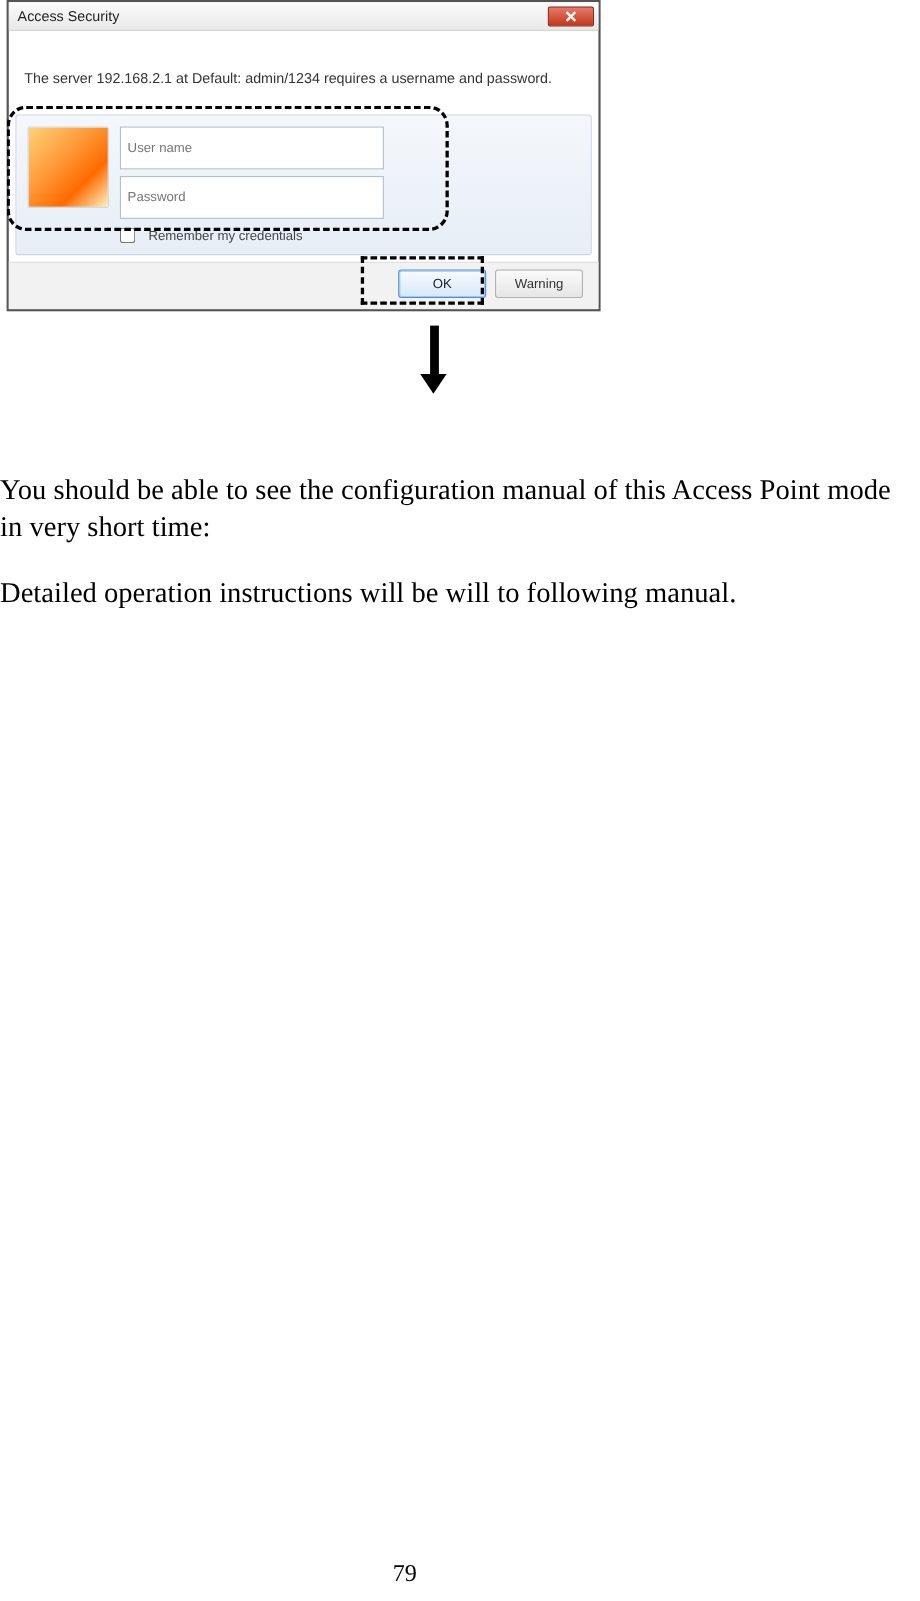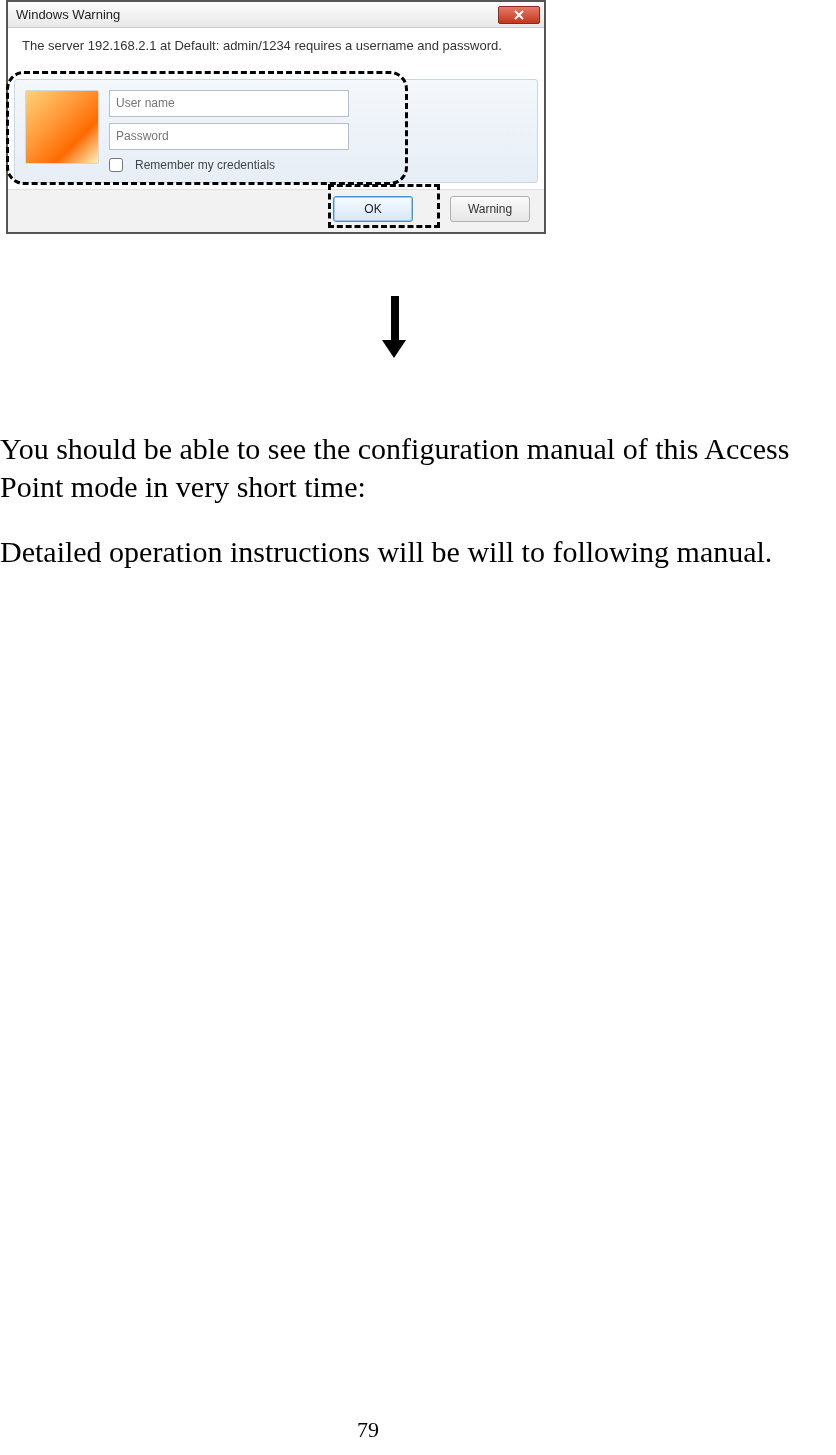--- a/index.html
+++ b/index.html
@@ -46,21 +46,21 @@
     }
     .close-btn svg { display: block; }
 
     .dialog-body {
       padding: 10px 14px 8px 14px;
       font-family: "Segoe UI", Tahoma, sans-serif;
       font-size: 13px;
       color: #333;
       line-height: 1.3;
     }
-    .dialog-body p { margin-bottom: 12px; }
+    .dialog-body p { margin-bottom: 12px; margin-top: 25px; }
 
     .cred-panel-wrap {
       position: relative;
       margin: 4px 6px 6px 6px;
     }
     .cred-panel {
       background: linear-gradient(to bottom, #f4f7fb, #e7eef6);
       border: 1px solid #c9d6e3;
       border-radius: 3px;
       padding: 10px 10px 10px 10px;
@@ -71,21 +71,21 @@
     .avatar {
       width: 74px;
       height: 74px;
       border: 1px solid #d0d8e0;
       background: linear-gradient(135deg, #ffd27a 0%, #ff9a3a 40%, #ff6a00 70%, #fff2c0 100%);
       border-radius: 2px;
     }
     .cred-fields { flex: 1; display: flex; flex-direction: column; gap: 6px; }
     .text-input {
       width: 240px;
-      height: 27px;
+      height: 39px;
       border: 1px solid #b3bfcb;
       background: #fff;
       font-family: "Segoe UI", Tahoma, sans-serif;
       font-size: 12px;
       color: #777;
       padding: 0 6px;
     }
     .remember-row {
       display: flex;
       align-items: center;
@@ -123,21 +123,20 @@
     }
     .btn {
       min-width: 80px;
       height: 26px;
       font-family: "Segoe UI", Tahoma, sans-serif;
       font-size: 12px;
       border-radius: 3px;
       display: flex;
       align-items: center;
       justify-content: center;
-      margin-left: 29px;
     }
     .btn-ok {
       background: linear-gradient(to bottom, #f8fbff, #d6e8f7);
       border: 1px solid #4a90d9;
       box-shadow: inset 0 0 0 1px #9ec9ef;
       color: #222;
     }
     .btn-cancel {
       background: linear-gradient(to bottom, #fafafa, #e6e6e6);
       border: 1px solid #b0b0b0;
@@ -178,42 +177,42 @@
       border-top: 18px solid #000;
       margin-left: -8px;
     }
 
     
     .doc-text {
       position: absolute;
       left: 0;
       top: 430px;
       width: 836px;
-      font-size: 30px;
+      font-size: 26px;
       line-height: 1.25;
       color: #000;
     }
     .doc-text p { margin-bottom: 28px; }
 
     .page-number {
       position: absolute;
       bottom: 12px;
       left: 0;
       width: 736px;
       text-align: center;
       font-size: 22px;
       color: #000;
     }
   </style>
 </head>
 <body>
 
 <div class="dialog">
   <div class="titlebar">
-    <span>Windows Warning</span>
+    <span>Access Security</span>
     <div class="close-btn">
       <svg width="10" height="10" viewBox="0 0 10 10">
         <line x1="1" y1="1" x2="9" y2="9" stroke="#fff" stroke-width="2"></line>
         <line x1="9" y1="1" x2="1" y2="9" stroke="#fff" stroke-width="2"></line>
       </svg>
     </div>
   </div>
 
   <div class="dialog-body">
     <p>The server 192.168.2.1 at Default: admin/1234 requires a username and password.</p>

